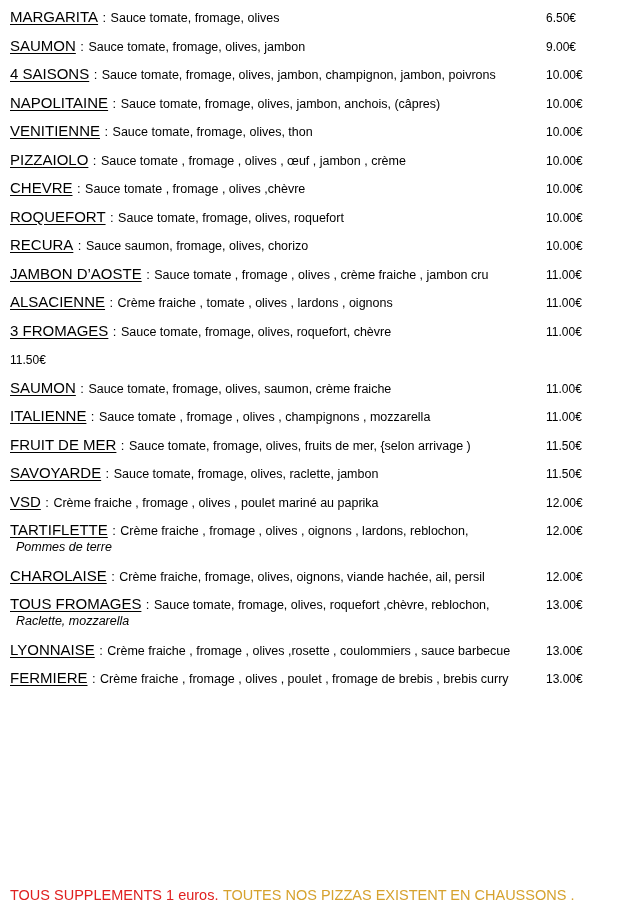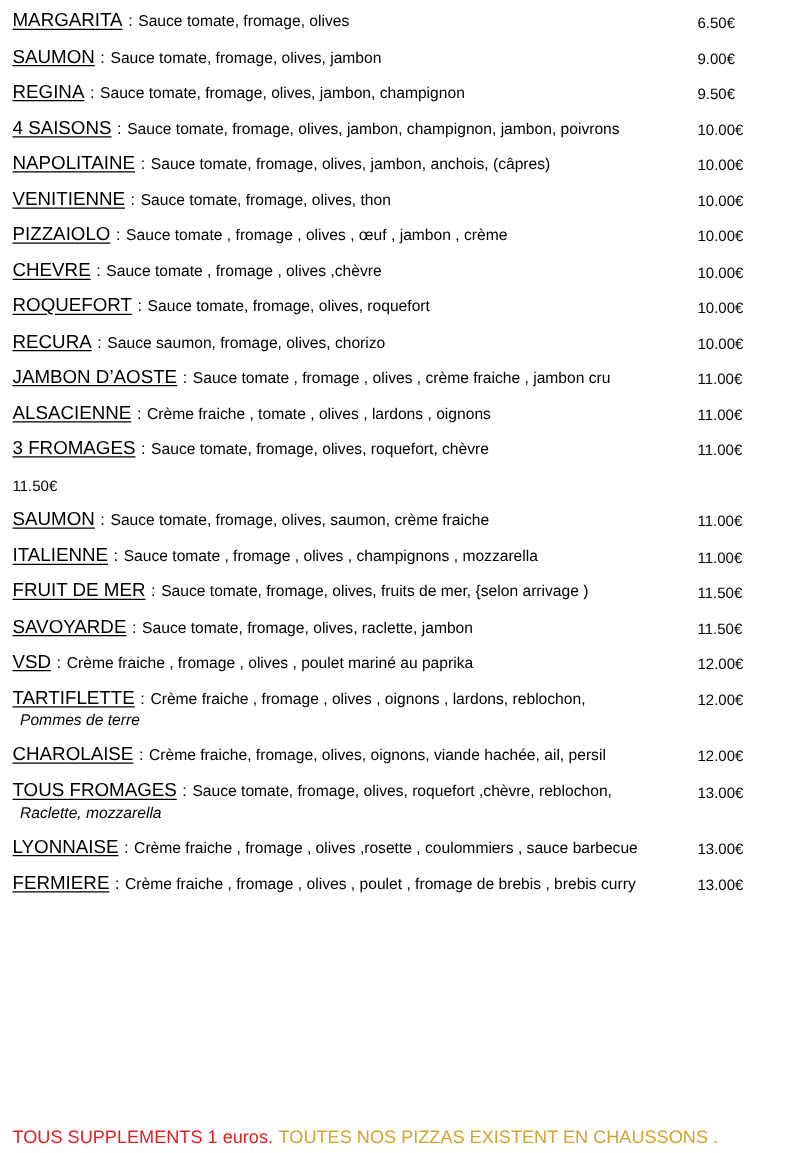--- a/index.html
+++ b/index.html
@@ -9,21 +9,21 @@
   }
   body {
     width: 630px;
     height: 922px;
     font-family: "Liberation Sans", sans-serif;
     color: #000000;
     overflow: hidden;
   }
   .menu {
     width: 630px;
-    padding: 8px 0 0 0;
+    padding: 8px 12px 0 0;
     box-sizing: border-box;
   }
   .row {
     display: flex;
     align-items: flex-start;
     padding: 0 10px 0 10px;
     box-sizing: border-box;
     margin-bottom: 10.5px;
   }
   .desc-col {
@@ -61,21 +61,20 @@
     font-style: italic;
   }
   .footer {
     position: absolute;
     left: 0;
     top: 886px;
     width: 630px;
     padding: 0 10px;
     box-sizing: border-box;
     white-space: nowrap;
-    margin-top: 15px;
   }
   .footer-red {
     color: #e02020;
     font-size: 14.5px;
   }
   .footer-gold {
     color: #d6a22e;
     font-size: 14.5px;
   }
 </style>
@@ -83,24 +82,20 @@
 <body>
 
 <div class="menu">
     <div class="row">
       <div class="desc-col"><span class="pizza-name">MARGARITA</span> <span class="pizza-sep">:</span> <span class="pizza-ingredients">Sauce tomate, fromage, olives</span></div>
       <div class="price-col">6.50€</div>
     </div>
     <div class="row">
       <div class="desc-col"><span class="pizza-name">SAUMON</span> <span class="pizza-sep">:</span> <span class="pizza-ingredients">Sauce tomate, fromage, olives, jambon</span></div>
       <div class="price-col">9.00€</div>
-    </div>
-    <div class="row">
-      <div class="desc-col"><span class="pizza-name">REGINA</span> <span class="pizza-sep">:</span> <span class="pizza-ingredients">Sauce tomate, fromage, olives, jambon, champignon</span></div>
-      <div class="price-col">9.50€</div>
     </div>
     <div class="row">
       <div class="desc-col"><span class="pizza-name">4 SAISONS</span> <span class="pizza-sep">:</span> <span class="pizza-ingredients">Sauce tomate, fromage, olives, jambon, champignon, jambon, poivrons</span></div>
       <div class="price-col">10.00€</div>
     </div>
     <div class="row">
       <div class="desc-col"><span class="pizza-name">NAPOLITAINE</span> <span class="pizza-sep">:</span> <span class="pizza-ingredients">Sauce tomate, fromage, olives, jambon, anchois, (câpres)</span></div>
       <div class="price-col">10.00€</div>
     </div>
     <div class="row">

